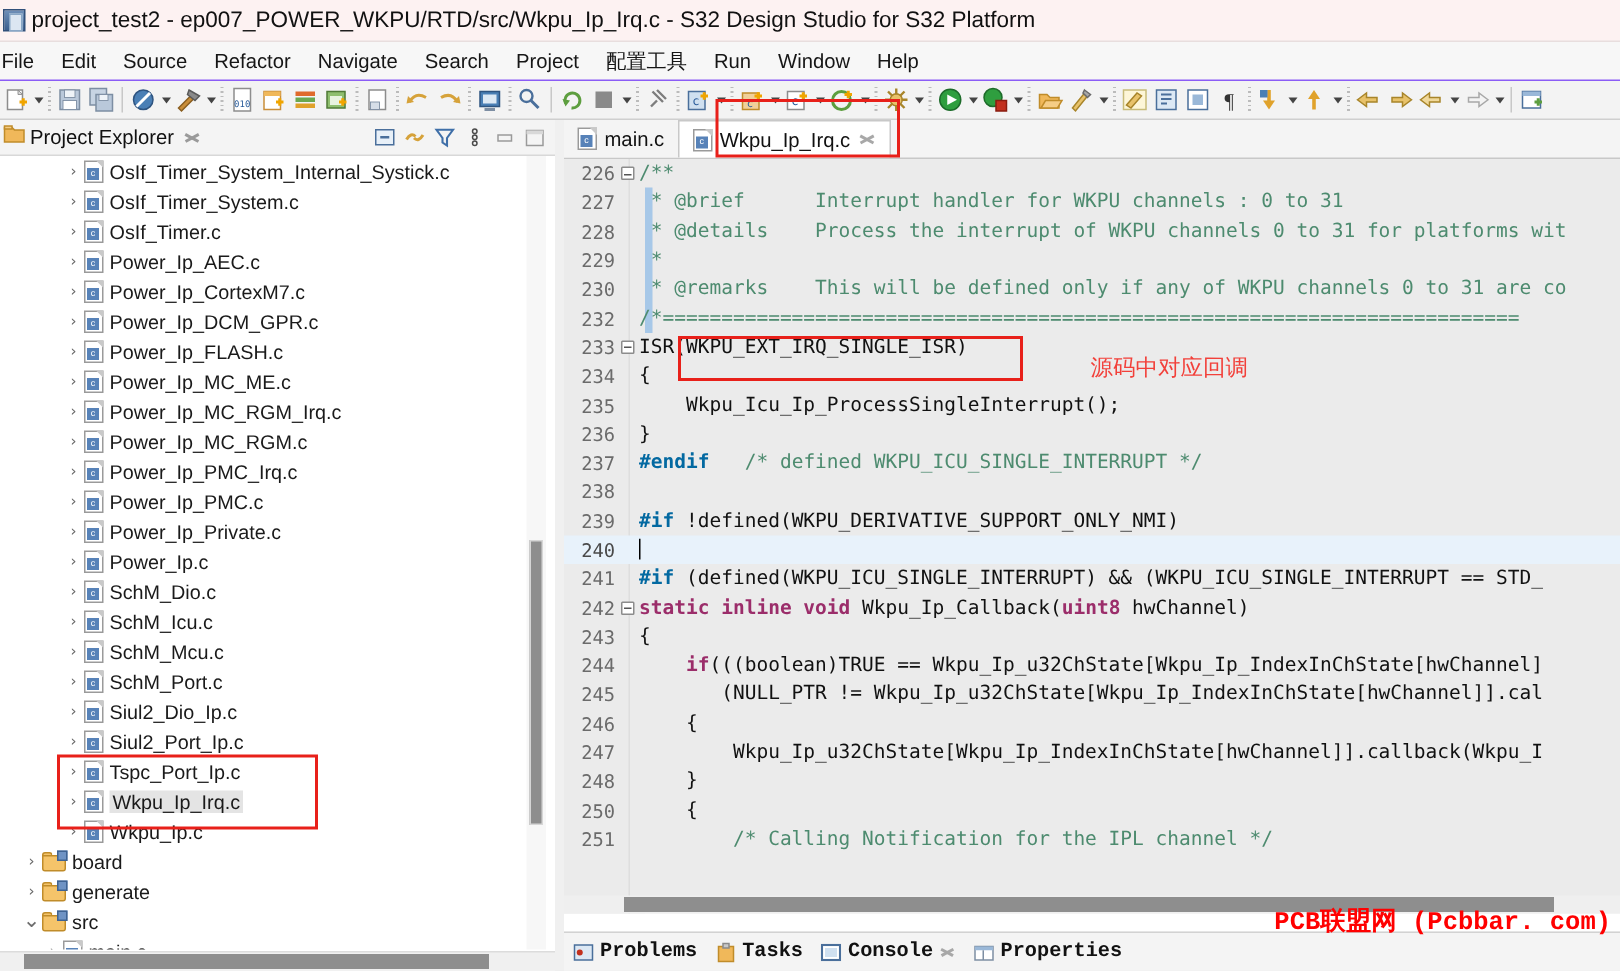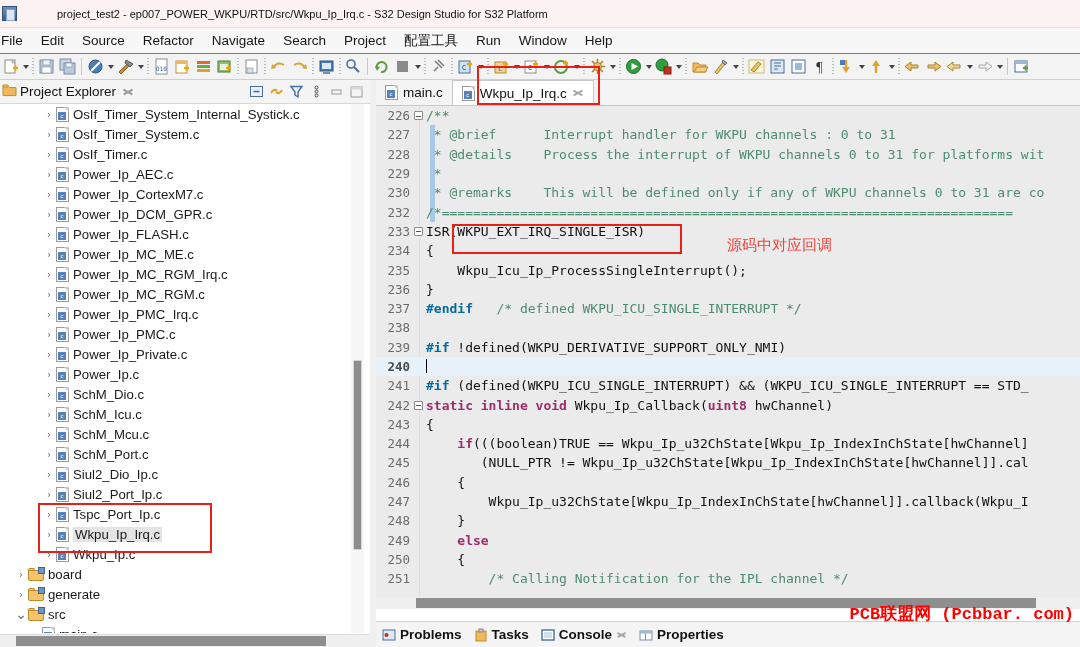--- a/index.html
+++ b/index.html
@@ -23,21 +23,21 @@
     width: 15px; height: 15px; margin-right: 4px; margin-left: 0px;
     background: linear-gradient(#6f8fb8,#3c5f8f);
     border: 1px solid #31507a;
     position: relative; flex: 0 0 auto;
   }
   .titlebar .app-ico:after {
     content:""; position:absolute; left:3px; top:2px; width:7px; height:10px;
     background:#dce6f2; border:1px solid #8aa7c6;
   }
   .titlebar .title {
-    font-size: 11px; color: #111; white-space: nowrap; margin-left: 36px;
+    font-size: 15px; color: #111; white-space: nowrap;
   }
 
   
   .menubar {
     height: 26px;
     background: #f7f7f7;
     display: flex; align-items: center;
     padding-left: 0px;
     border-bottom: 1px solid #8b5cf6;
   }
@@ -177,21 +177,21 @@
        font-family:"DejaVu Sans Mono", monospace; font-size:13px; white-space:pre; }
   .cl .ln { width:34px; text-align:right; color:#6b6b6b; font-size:12.5px; flex:0 0 auto; }
   .cl .fold { width:16px; flex:0 0 auto; display:flex; align-items:center; justify-content:center; }
   .cl .fold .box {
     width:9px; height:9px; border:1px solid #8c8c8c; background:#fff; position:relative; border-radius:1px;
   }
   .cl .fold .box:after {
     content:""; position:absolute; left:1.5px; top:3.5px; width:5px; height:1px; background:#555;
   }
   .cl .src { flex:1 1 auto; overflow:hidden; }
-  .cl.curline { background:#e8f2fb;font-weight:bold; }
+  .cl.curline { background:#e8f2fb; }
   .cl.curline .ln { color:#4a4a4a; }
 
   .caret { display:inline-block; width:1px; height:14px; background:#000; vertical-align:-2px; }
 
   .k-com { color:#4d8b6f; }
   .k-pre { color:#0369a1; font-weight:bold; }
   .k-kw  { color:#9b2d6a; font-weight:bold; }
   .k-txt { color:#111; }
 
   .change-bar { position:absolute; left:0; width:5px; background:#a7c8e8; }
@@ -199,21 +199,21 @@
   
   .code-hscroll { position:absolute; left:0; bottom:0; height:12px; right:0; background:#efefef; }
   .code-hscroll .thumb { position:absolute; left:40px; top:1px; width:620px; height:10px; background:#8e8e8e; }
 
   
   .bottom-tabs {
     position:absolute; left:0; bottom:0; right:0; height:26px; background:#f4f4f4;
     display:flex; align-items:center; border-top:1px solid #d2d2d2; padding-left:6px; gap:12px;
     overflow:hidden;
   }
-  .bt { display:flex; align-items:center; gap:4px; font-size:13.5px; color:#111; font-weight:bold; white-space:nowrap; }
+  .bt { display:flex; align-items:center; gap:4px; font-size:13.5px; color:#111; font-weight:bold; white-space:nowrap;font-family:Liberation Mono, monospace; }
   .bt .close-x { width:11px; height:11px; position:relative; }
   .bt .close-x:before, .bt .close-x:after {
     content:""; position:absolute; left:1px; top:4.5px; width:9px; height:1.5px; background:#a8a8a8;
   }
   .bt .close-x:before { transform: rotate(28deg); }
   .bt .close-x:after { transform: rotate(-28deg); }
 
   
   .anno-box { position:absolute; border:2px solid #e8201a; pointer-events:none; }
   .anno-text {
@@ -854,21 +854,20 @@
             <div class="cl"><span class="ln">239</span><span class="fold"></span><span class="src"><span class="k-pre">#if</span><span class="k-txt"> !defined(WKPU_DERIVATIVE_SUPPORT_ONLY_NMI)</span></span></div>
             <div class="cl curline"><span class="ln">240</span><span class="fold"></span><span class="src"><span class="k-txt"></span><span class="caret"></span></span></div>
             <div class="cl"><span class="ln">241</span><span class="fold"></span><span class="src"><span class="k-pre">#if</span><span class="k-txt"> (defined(WKPU_ICU_SINGLE_INTERRUPT) &amp;&amp; (WKPU_ICU_SINGLE_INTERRUPT == STD_</span></span></div>
             <div class="cl"><span class="ln">242</span><span class="fold"><span class="box"></span></span><span class="src"><span class="k-kw">static inline void</span><span class="k-txt"> Wkpu_Ip_Callback(</span><span class="k-kw">uint8</span><span class="k-txt"> hwChannel)</span></span></div>
             <div class="cl"><span class="ln">243</span><span class="fold"></span><span class="src"><span class="k-txt">{</span></span></div>
             <div class="cl"><span class="ln">244</span><span class="fold"></span><span class="src"><span class="k-txt">    </span><span class="k-kw">if</span><span class="k-txt">(((boolean)TRUE == Wkpu_Ip_u32ChState[Wkpu_Ip_IndexInChState[hwChannel]</span></span></div>
             <div class="cl"><span class="ln">245</span><span class="fold"></span><span class="src"><span class="k-txt">       (NULL_PTR != Wkpu_Ip_u32ChState[Wkpu_Ip_IndexInChState[hwChannel]].cal</span></span></div>
             <div class="cl"><span class="ln">246</span><span class="fold"></span><span class="src"><span class="k-txt">    {</span></span></div>
             <div class="cl"><span class="ln">247</span><span class="fold"></span><span class="src"><span class="k-txt">        Wkpu_Ip_u32ChState[Wkpu_Ip_IndexInChState[hwChannel]].callback(Wkpu_I</span></span></div>
             <div class="cl"><span class="ln">248</span><span class="fold"></span><span class="src"><span class="k-txt">    }</span></span></div>
-            <div class="cl"><span class="ln">249</span><span class="fold"></span><span class="src"><span class="k-txt">    </span><span class="k-kw">else</span></span></div>
             <div class="cl"><span class="ln">250</span><span class="fold"></span><span class="src"><span class="k-txt">    {</span></span></div>
             <div class="cl"><span class="ln">251</span><span class="fold"></span><span class="src"><span class="k-com">        /* Calling Notification for the IPL channel */</span></span></div>
             <div class="cl"><span class="fold"></span></div>
           </div>
         <div class="code-hscroll">
           <div class="thumb"></div>
         </div>
       </div>
 
       <div class="bottom-tabs">

